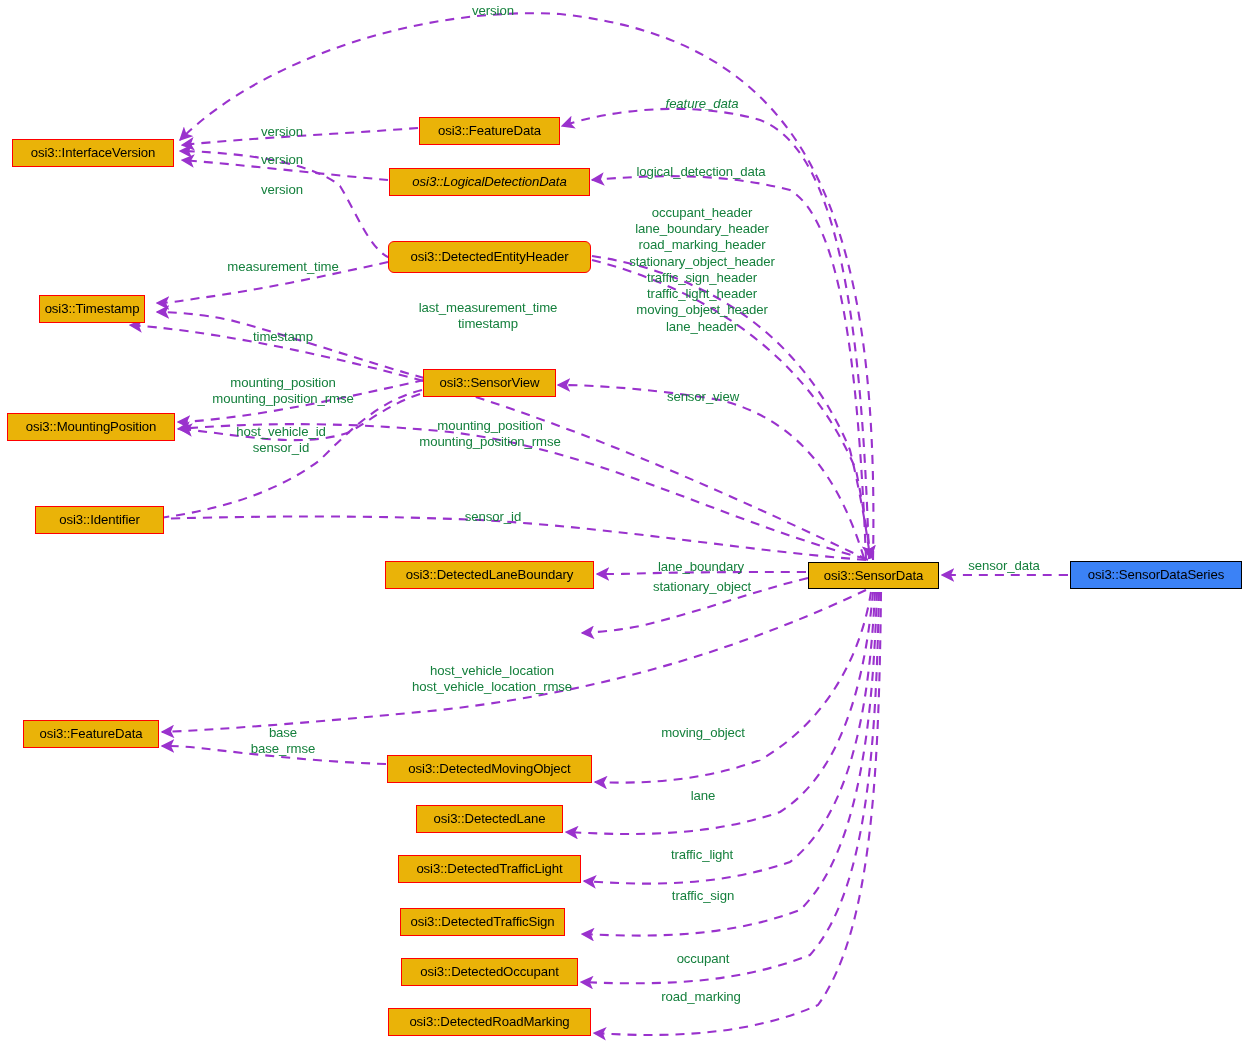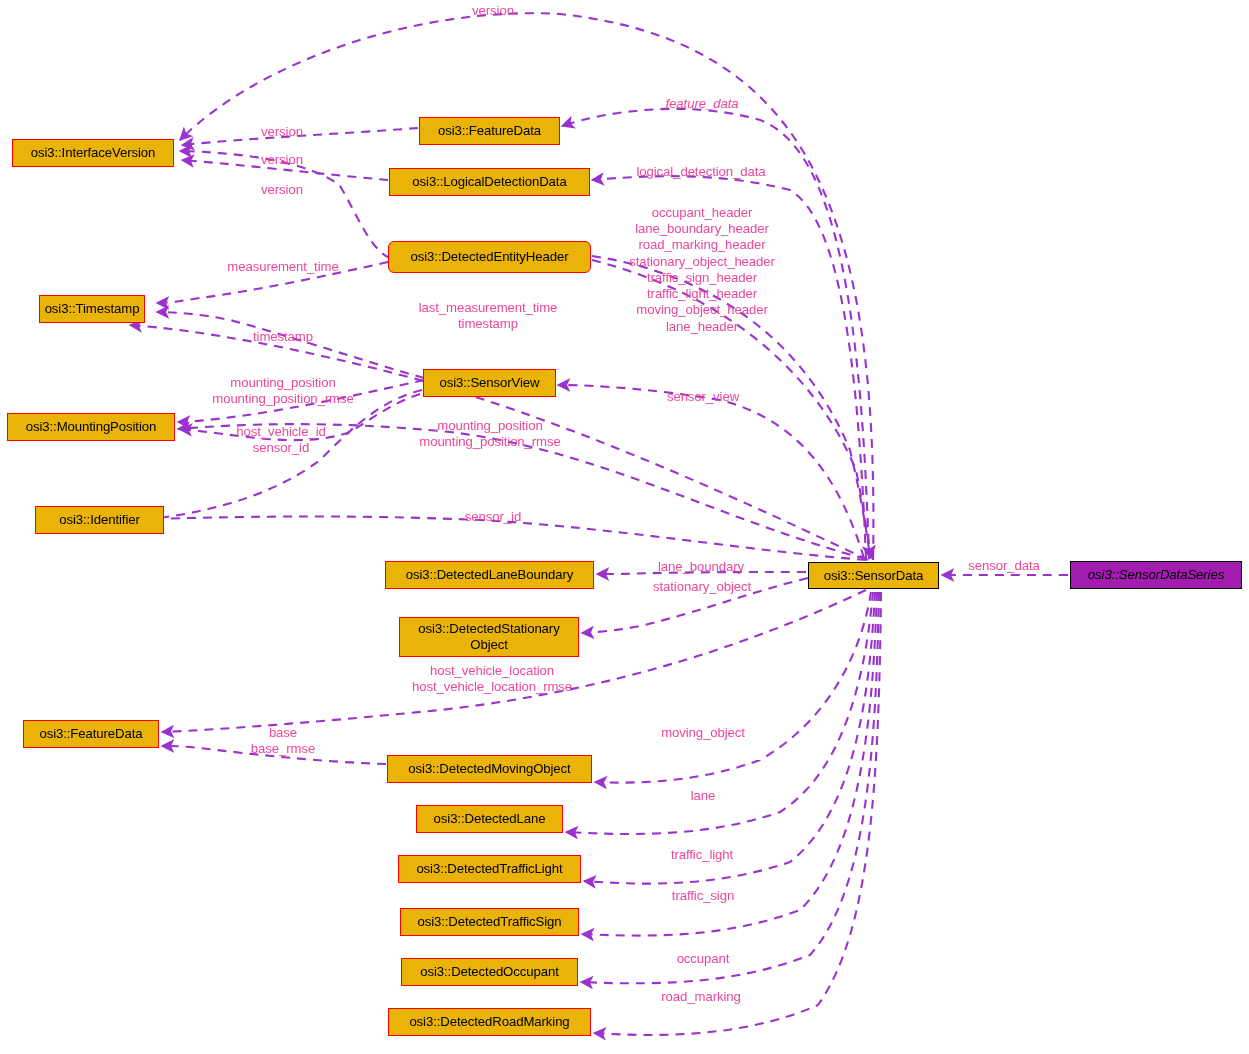--- a/index.html
+++ b/index.html
@@ -37,27 +37,26 @@
     line-height: 1.18;
     white-space: pre-line;
     letter-spacing: -0.1px;
     z-index: 5;
   }
   .node.plain {
     border: 1.6px solid #000000;
   }
   .node.current {
     border: 1.6px solid #000000;
-    background: #a21caf;
-    font-style: italic;
+    background: #3b82f6;
   }
   .elabel {
     position: absolute;
     font-size: 13.2px;
-    color: #ec4899;
+    color: #15803d;
     text-align: center;
     line-height: 1.23;
     white-space: pre-line;
     letter-spacing: -0.1px;
     transform: translateX(-50%);
     z-index: 4;
   }
 </style>
 </head>
 <body>
@@ -126,46 +125,44 @@
       <path d="M 879 592 C 876 740 868 890 810 955 C 740 982 670 986 581 982"></path>
 
       <path d="M 881 592 C 879 770 872 930 818 1005 C 750 1035 670 1038 594 1033"></path>
     </g>
   </svg>
 
   <div class="node" style="left:12px; top:139px; width:162px; height:28px;">osi3::InterfaceVersion</div>
 
   <div class="node" style="left:419px; top:117px; width:141px; height:28px;">osi3::FeatureData</div>
 
-  <div class="node" style="left:389px; top:168px; width:201px; height:28px;">osi3::LogicalDetectionData</div>
+  <div class="node" style="left:389px; top:168px; width:201px; height:28px;font-style:italic;">osi3::LogicalDetectionData</div>
 
   <div class="node" style="left:388px; top:241px; width:203px; height:32px;border-radius:6px;">osi3::DetectedEntityHeader</div>
 
   <div class="node" style="left:23px; top:295px; width:106px; height:28px;margin-left:16px;">osi3::Timestamp</div>
 
   <div class="node" style="left:423px; top:369px; width:133px; height:28px;">osi3::SensorView</div>
 
   <div class="node" style="left:7px; top:413px; width:168px; height:28px;">osi3::MountingPosition</div>
 
   <div class="node" style="left:35px; top:506px; width:129px; height:28px;">osi3::Identifier</div>
 
   <div class="node" style="left:385px; top:561px; width:209px; height:28px;">osi3::DetectedLaneBoundary</div>
 
-  <div class="node" style="left:399px; top:617px; width:180px; height:40px;">osi3::DetectedStationary
-Object</div>
 
   <div class="node" style="left:23px; top:720px; width:136px; height:28px;">osi3::FeatureData</div>
 
   <div class="node" style="left:387px; top:755px; width:205px; height:28px;">osi3::DetectedMovingObject</div>
 
   <div class="node" style="left:416px; top:805px; width:147px; height:28px;">osi3::DetectedLane</div>
 
   <div class="node" style="left:398px; top:855px; width:183px; height:28px;">osi3::DetectedTrafficLight</div>
 
-  <div class="node" style="left:400px; top:908px; width:179px; height:28px;">osi3::DetectedTrafficSign</div>
+  <div class="node" style="left:400px; top:908px; width:165px; height:28px;">osi3::DetectedTrafficSign</div>
 
   <div class="node" style="left:401px; top:958px; width:177px; height:28px;">osi3::DetectedOccupant</div>
 
   <div class="node" style="left:388px; top:1008px; width:203px; height:28px;">osi3::DetectedRoadMarking</div>
 
   <div class="node plain" style="left:808px; top:562px; width:131px; height:27px;">osi3::SensorData</div>
 
   <div class="node current" style="left:1070px; top:561px; width:172px; height:28px;">osi3::SensorDataSeries</div>
 
   <div class="elabel" style="left:493px; top:3px;">version</div>

